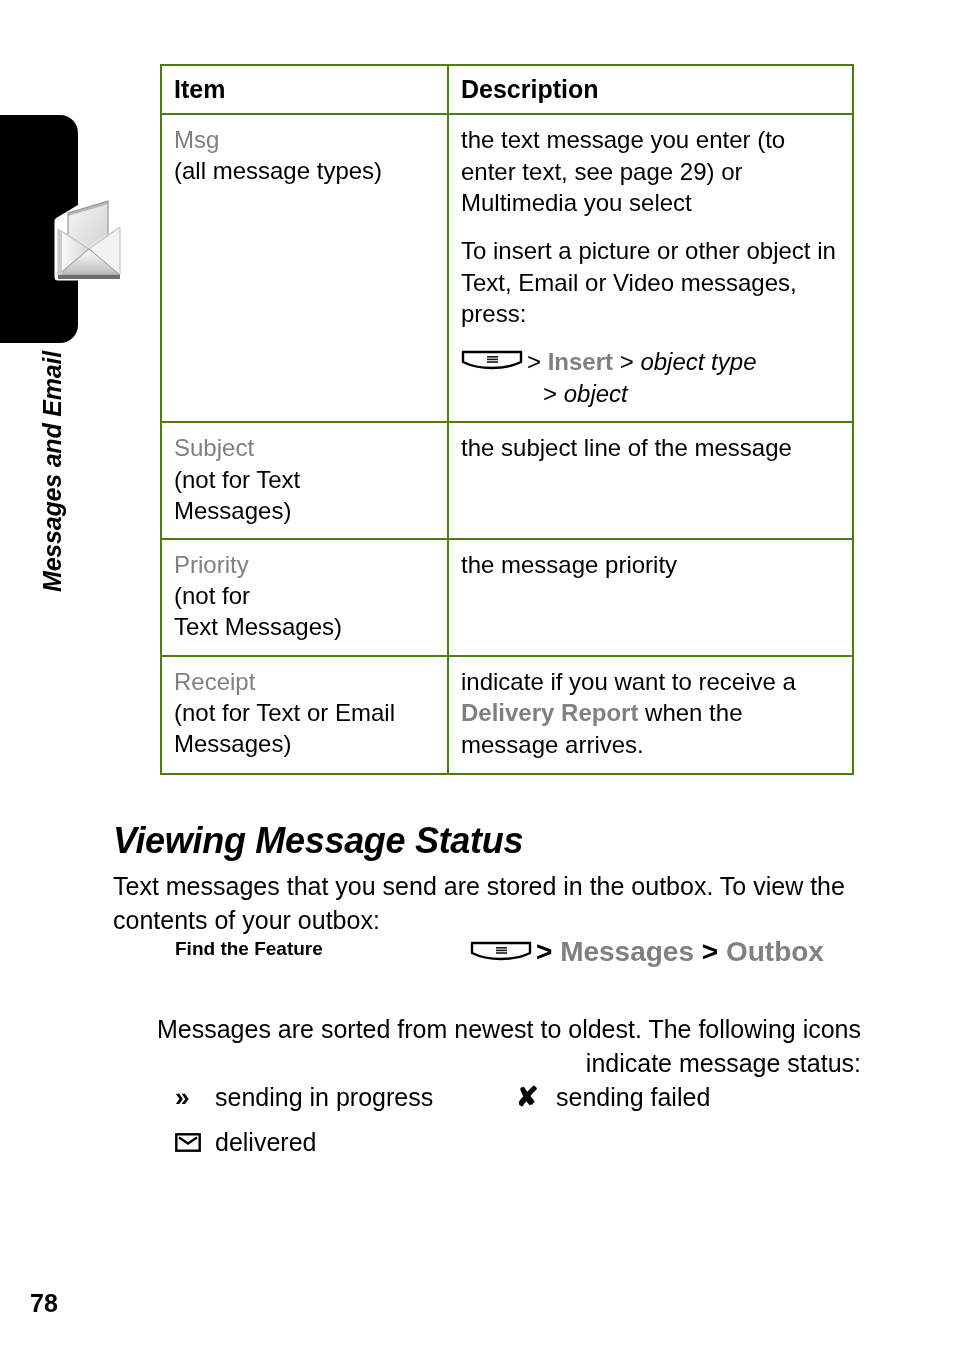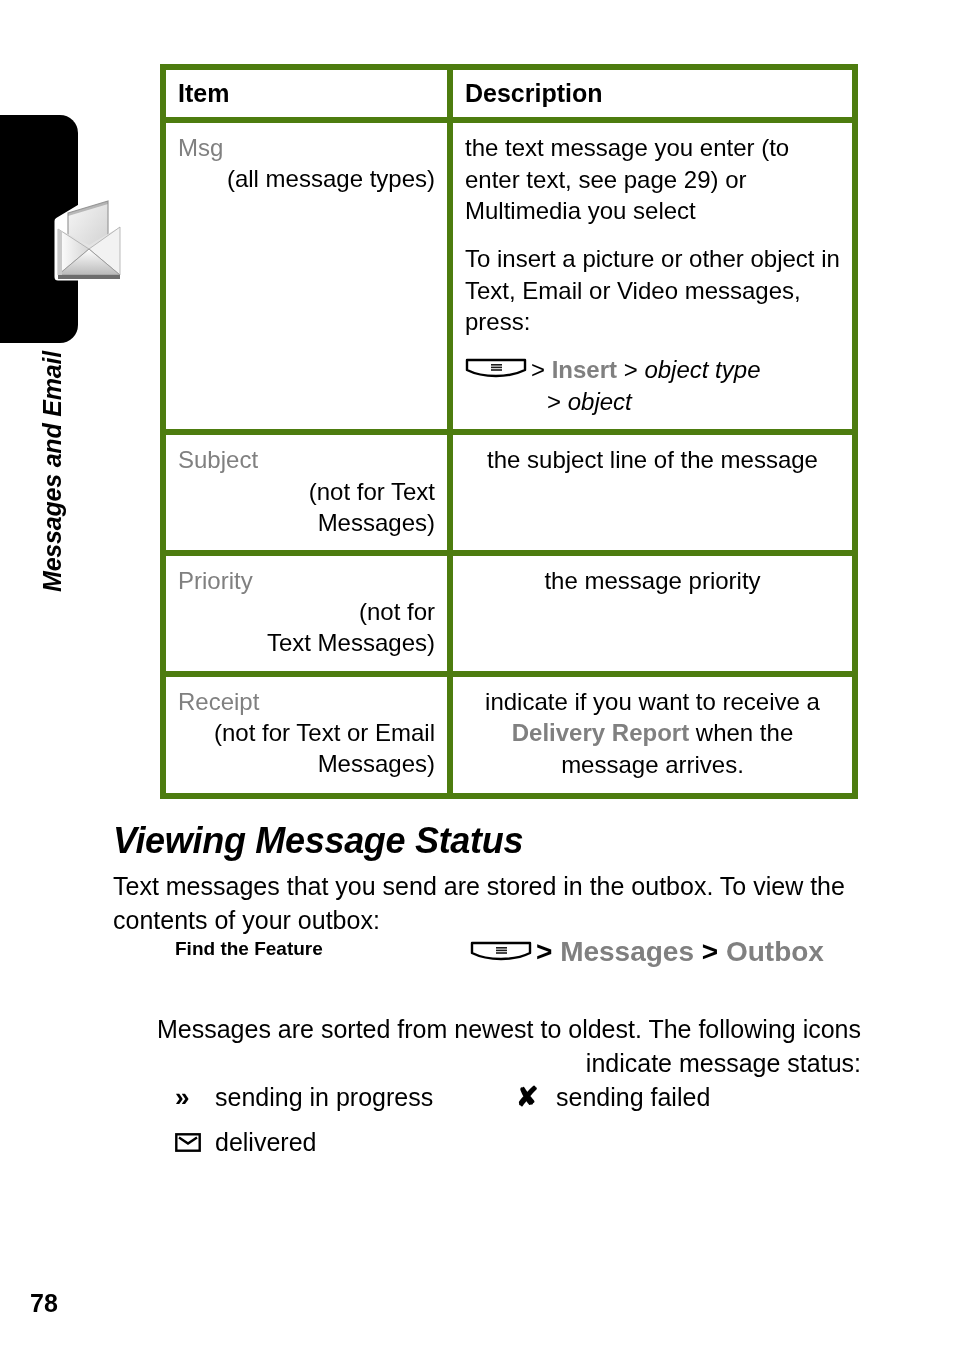--- a/index.html
+++ b/index.html
@@ -76,21 +76,21 @@
   
   table.spec {
     position: absolute;
     left: 53px;
     top: 64px;
     width: 692px;
     border-collapse: collapse;
     table-layout: fixed;
   }
   table.spec td, table.spec th {
-    border: 6px solid #4d7c0f;
+    border: 2px solid #4d7c0f;
     vertical-align: top;
     padding: 9px 12px 12px 12px;
     text-align: left;
   }
   table.spec th {
     font-size: 25px;
     font-weight: bold;
     padding-bottom: 9px;
   }
   col.c-item { width: 287px; }
@@ -100,30 +100,29 @@
     color: #808080;
     font-weight: normal;
     font-size: 24px;
     line-height: 1.30;
   }
   .plain {
     color: #000000;
     font-weight: normal;
     font-size: 24px;
     line-height: 1.30;
-    text-align: right;
   }
   td .cellline { font-size: 24px; line-height: 1.30; }
 
   .desc-p {
     font-size: 24px;
     line-height: 1.32;
     margin: 0 0 16px 0;
   }
-  .desc-p.last { margin-bottom: 0; text-align: center; }
+  .desc-p.last { margin-bottom: 0; }
 
   .navline {
     font-size: 24px;
     line-height: 1.32;
     margin: 0;
     white-space: nowrap;
   }
   .navline.second {
     margin-left: 82px;
   }

